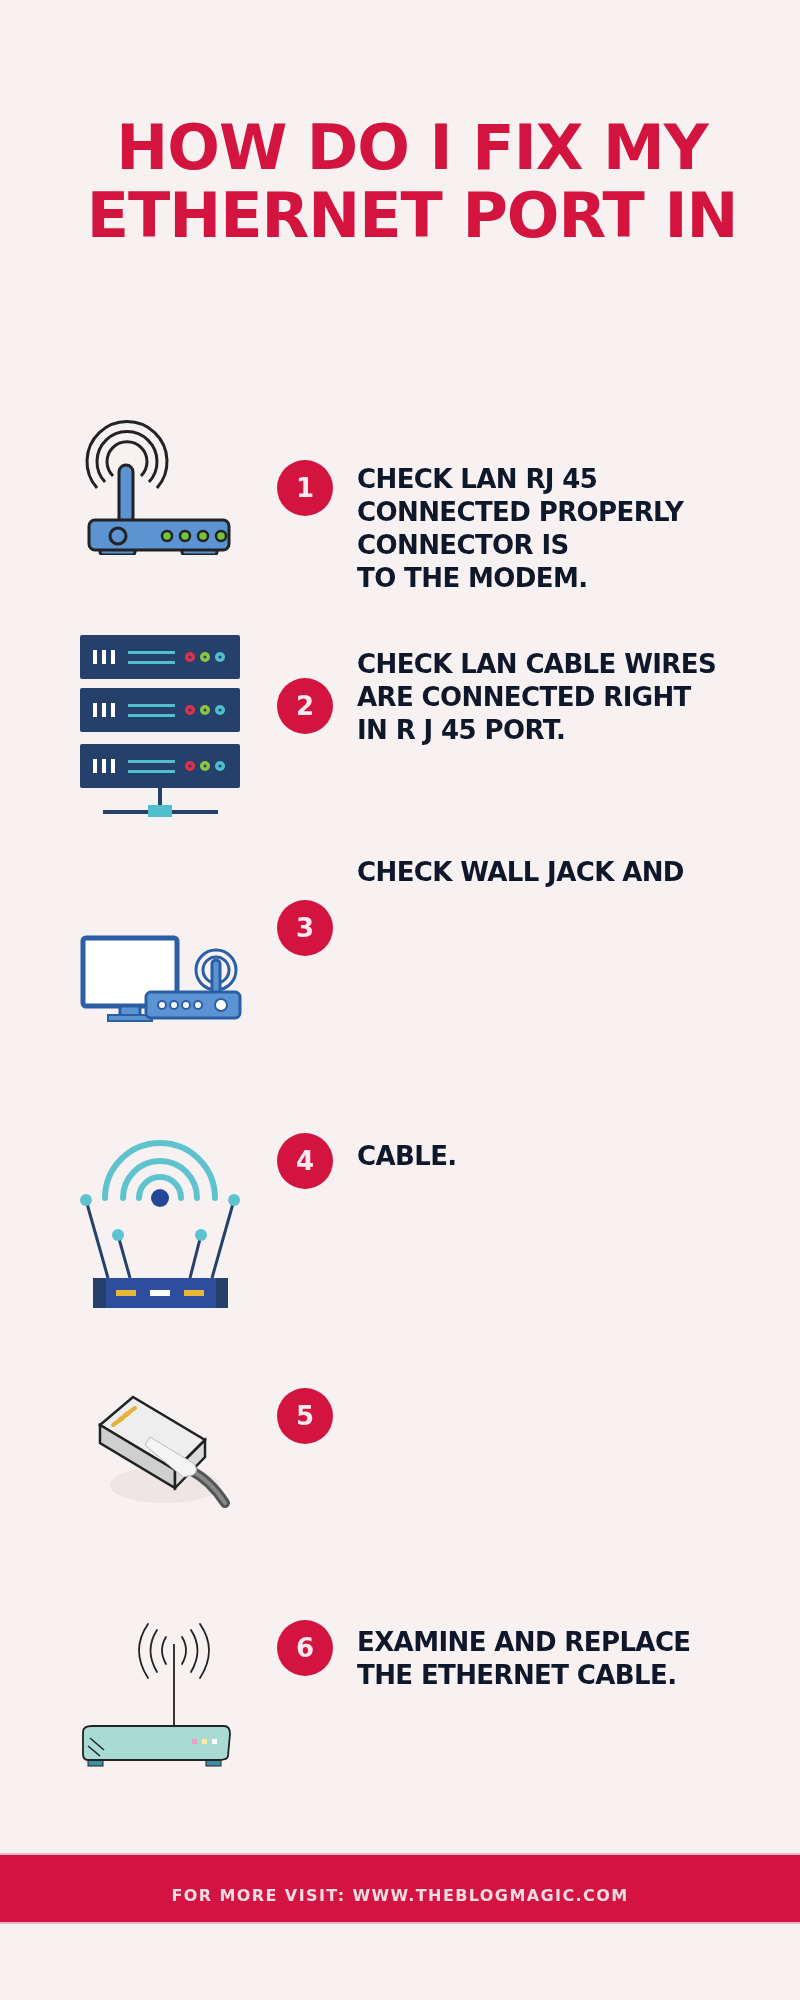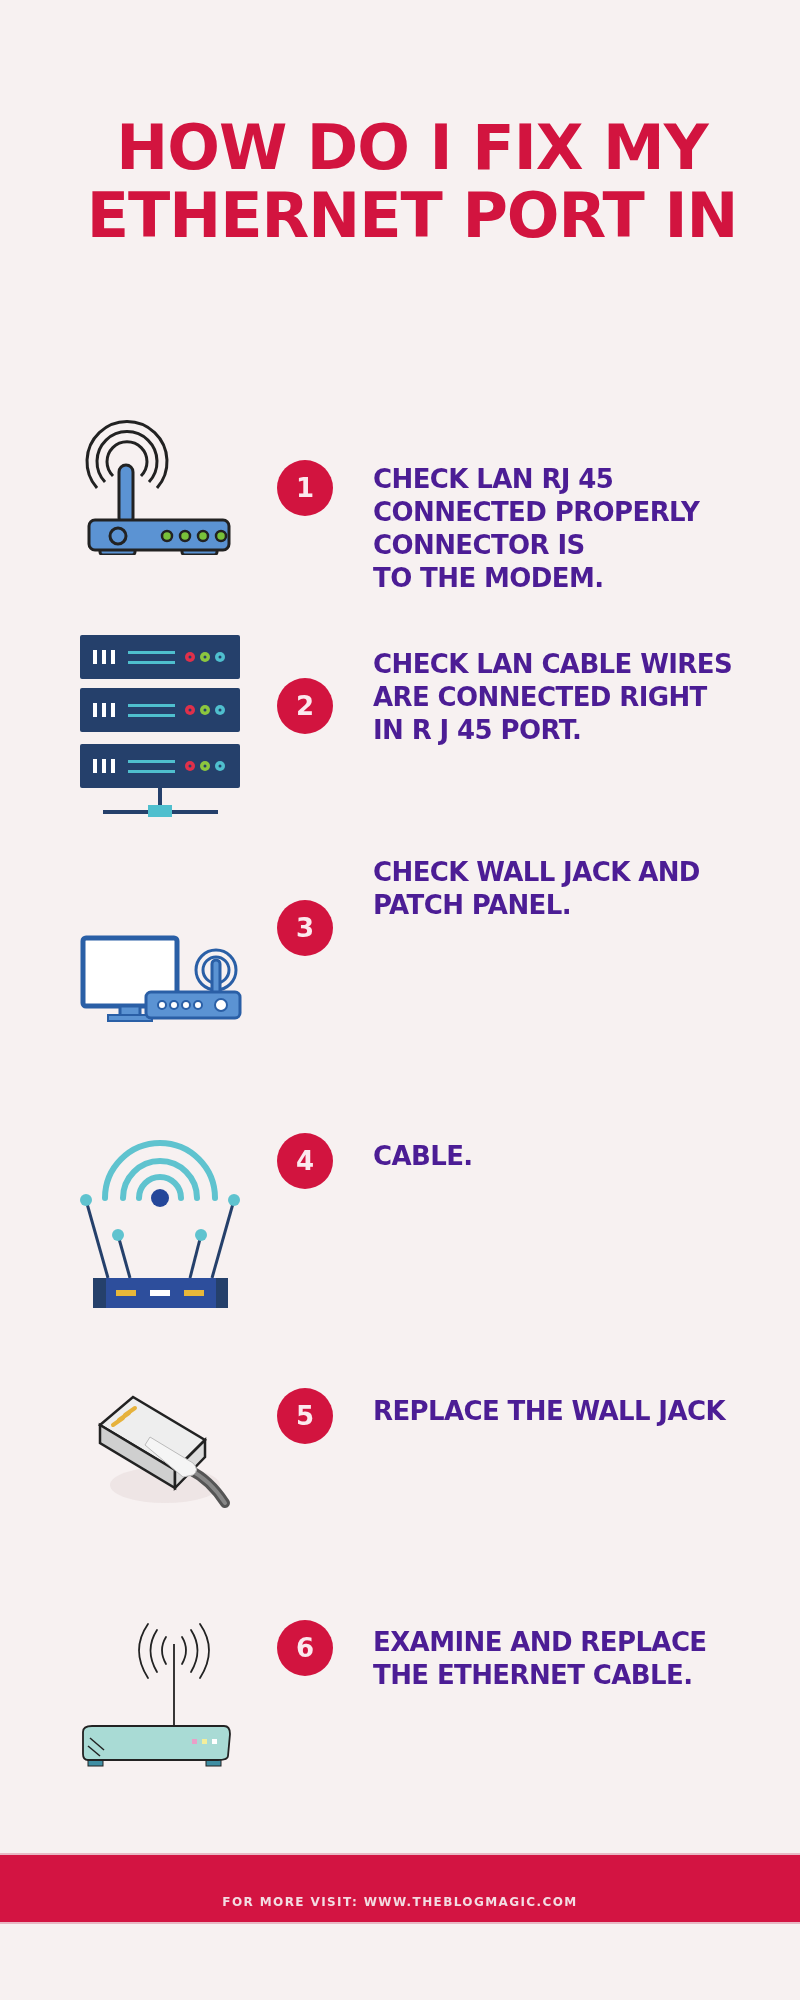--- a/index.html
+++ b/index.html
@@ -18,32 +18,32 @@
   .step { position: absolute; left: 0; width: 800px; }
   .icon { position: absolute; left: 75px; }
   .badge {
     position: absolute; left: 277px; width: 56px; height: 56px; border-radius: 50%;
     background: #d2143f; color: #fbe9ee; font-weight: bold; font-size: 26px;
     display: flex; align-items: center; justify-content: center;
     font-family: "DejaVu Sans", sans-serif;
   }
   .text {
     position: absolute; left: 357px; width: 400px;
-    color: #4c1d95; font-weight: bold; font-size: 26px; line-height: 33px;
-    font-family: "DejaVu Sans", sans-serif; letter-spacing: -0.6px; margin-left: 16px;
+    color: #0f172a; font-weight: bold; font-size: 26px; line-height: 33px;
+    font-family: "DejaVu Sans", sans-serif; letter-spacing: -0.6px;
   }
   .text span { display: block; white-space: nowrap; }
   .footer {
     position: absolute; left: 0; top: 1853px; width: 800px; height: 71px;
     background: #d31442; border-top: 2px solid #e8b8c4; border-bottom: 2px solid #e8b8c4;
     box-sizing: border-box;
     display: flex; align-items: flex-start; justify-content: center;
   }
   .footer-text {
-    margin-top: 40px; color: #f3dce2; font-size: 12px; font-weight: bold; letter-spacing: 1.4px;
+    margin-top: 31px; color: #f3dce2; font-size: 16px; font-weight: bold; letter-spacing: 1.4px;
     font-family: "DejaVu Sans", sans-serif;
   }
 </style>
 </head>
 <body>
 
 <h1 class="title">
   <span>HOW DO I FIX MY</span>
   <span>ETHERNET PORT IN</span>
 </h1>
@@ -151,21 +151,20 @@
       <circle cx="82" cy="70" r="4"></circle>
         <circle cx="94" cy="70" r="4"></circle>
         <circle cx="106" cy="70" r="4"></circle>
         <circle cx="118" cy="70" r="4"></circle>
       <circle cx="141" cy="70" r="6"></circle>
     </g>
   </svg>
   <div class="badge" style="top:900px">3</div>
   <div class="text" style="top:856px">
     <span>CHECK WALL JACK AND</span>
-    <span>PATCH PANEL.</span>
   </div>
 </div>
 
 <div class="step" style="top:0">
   <svg class="icon" style="top:1140px;left:78px" width="165" height="170" viewBox="0 0 165 170">
     <g fill="none" stroke="#5fc3cf" stroke-width="6" stroke-linecap="round">
       <path d="M27 58 A55 55 0 0 1 137 58"></path>
       <path d="M45 58 A37 37 0 0 1 119 58"></path>
       <path d="M61 58 A21 21 0 0 1 103 58"></path>
     </g>
@@ -204,21 +203,20 @@
     <polygon points="80,85 110,55 110,72 80,103" fill="#dcdcdc" stroke="#222" stroke-width="2.5"></polygon>
     <path d="M55 52 L98 78 Q105 85 98 90 L88 92 L50 60 Z" fill="#f5f5f5" stroke="#bbb" stroke-width="1"></path>
     <g stroke="#e6b23b" stroke-width="4" stroke-linecap="round">
       <line x1="18" y1="40" x2="28" y2="33"></line>
         <line x1="24" y1="35" x2="34" y2="28"></line>
         <line x1="30" y1="30" x2="40" y2="23"></line>
     </g>
   </svg>
   <div class="badge" style="top:1388px">5</div>
   <div class="text" style="top:1395px">
-    <span>REPLACE THE WALL JACK</span>
   </div>
 </div>
 
 <div class="step" style="top:0">
   <svg class="icon" style="top:1622px;left:78px" width="160" height="150" viewBox="0 0 160 150">
     <g fill="none" stroke="#222" stroke-width="1.8" stroke-linecap="round">
       <path d="M88 15 Q80 28 88 42"></path>
         <path d="M104 15 Q112 28 104 42"></path>
       <path d="M79 8 Q66 28 79 50"></path>
         <path d="M113 8 Q126 28 113 50"></path>

